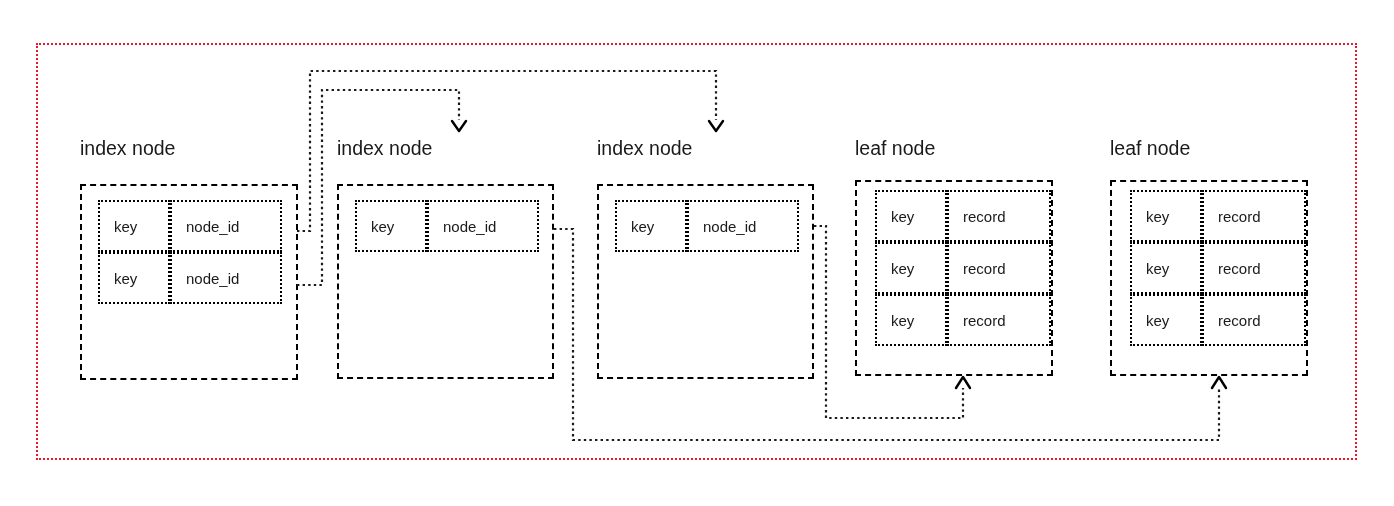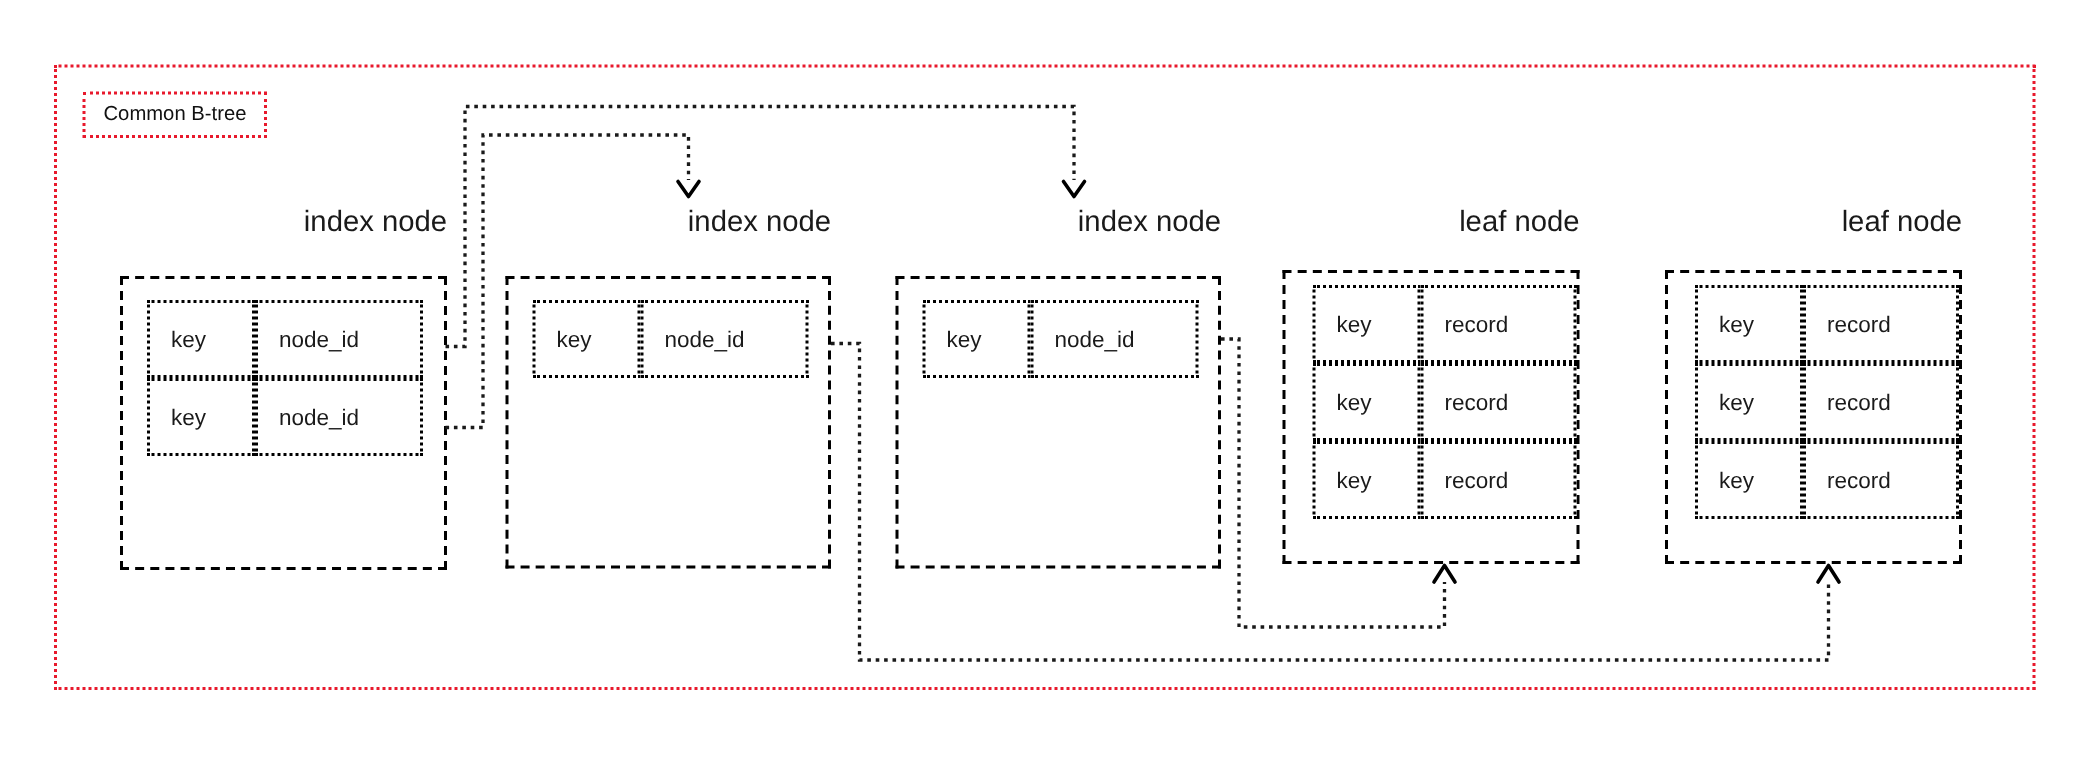--- a/index.html
+++ b/index.html
@@ -16,21 +16,21 @@
   .group-label{
     position:absolute;left:55px;top:61px;
     padding:6px 12px 7px 12px;
     border:2px dotted #e8192c;box-sizing:border-box;
     background:#ffffff;font-size:13.5px;line-height:1;color:#111;
     white-space:nowrap;
   }
 
   
   .node-title{
-    position:absolute;text-align:right;font-size:19.5px;line-height:1;
+    position:absolute;text-align:left;font-size:19.5px;line-height:1;
     color:#1a1a1a;white-space:nowrap;
   }
   .node-box{
     position:absolute;border:2.5px dashed #000;box-sizing:border-box;
     background:transparent;
   }
   .cells{position:absolute;left:0;top:0;}
   .cell-row{display:flex;}
   .cell{
     border:2.5px dotted #000;box-sizing:border-box;background:#fff;
@@ -45,21 +45,20 @@
   
   #wires{position:absolute;left:0;top:0;width:1394px;height:506px;
          pointer-events:none;}
 </style>
 </head>
 <body>
 
 <div id="canvas">
 
   <div class="group-frame"></div>
-  <div class="group-label">Common B-tree</div>
 
   <div class="node-title" style="left:80px;top:139px;width:218px;">index node</div>
   <div class="node-box" style="left:80px;top:184px;width:218px;height:196px;">
     <div class="cells" style="left:16px;top:14px;">
       <div class="cell-row">
         <div class="cell k">key</div>
         <div class="cell v">node_id</div>
       </div>
       <div class="cell-row">
         <div class="cell k">key</div>

